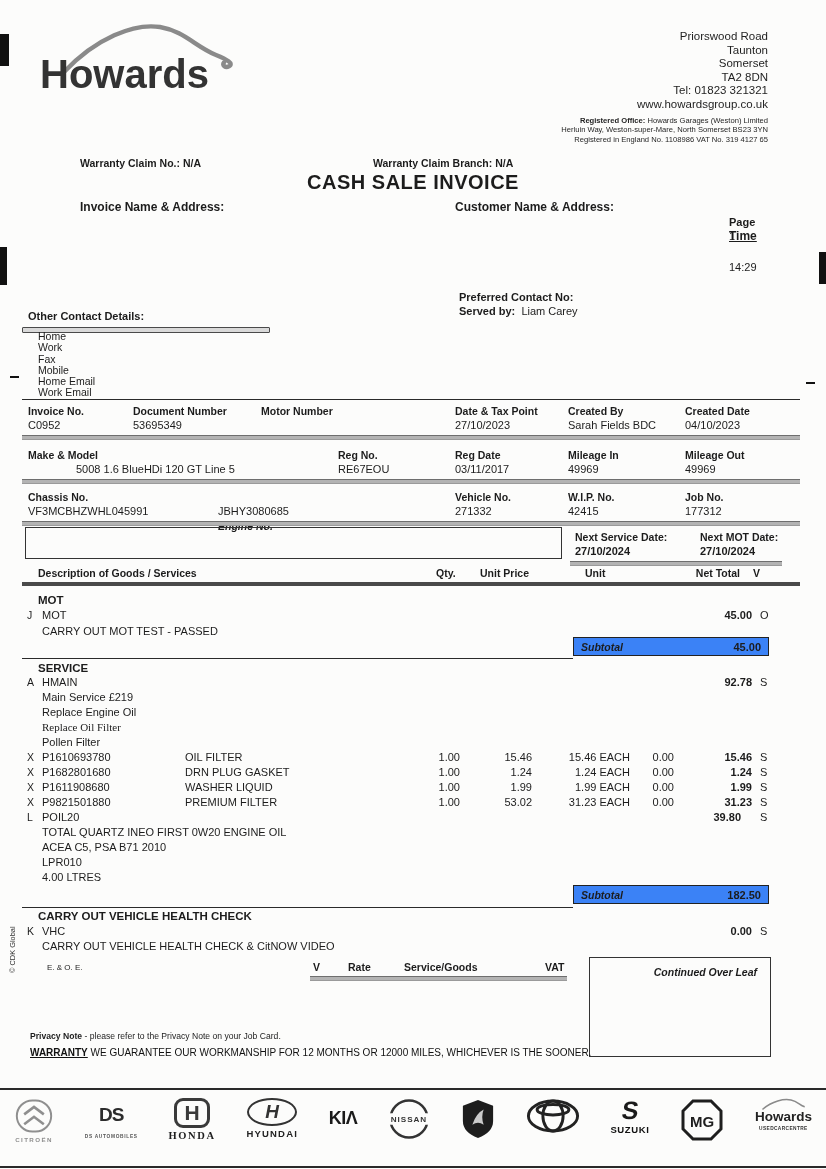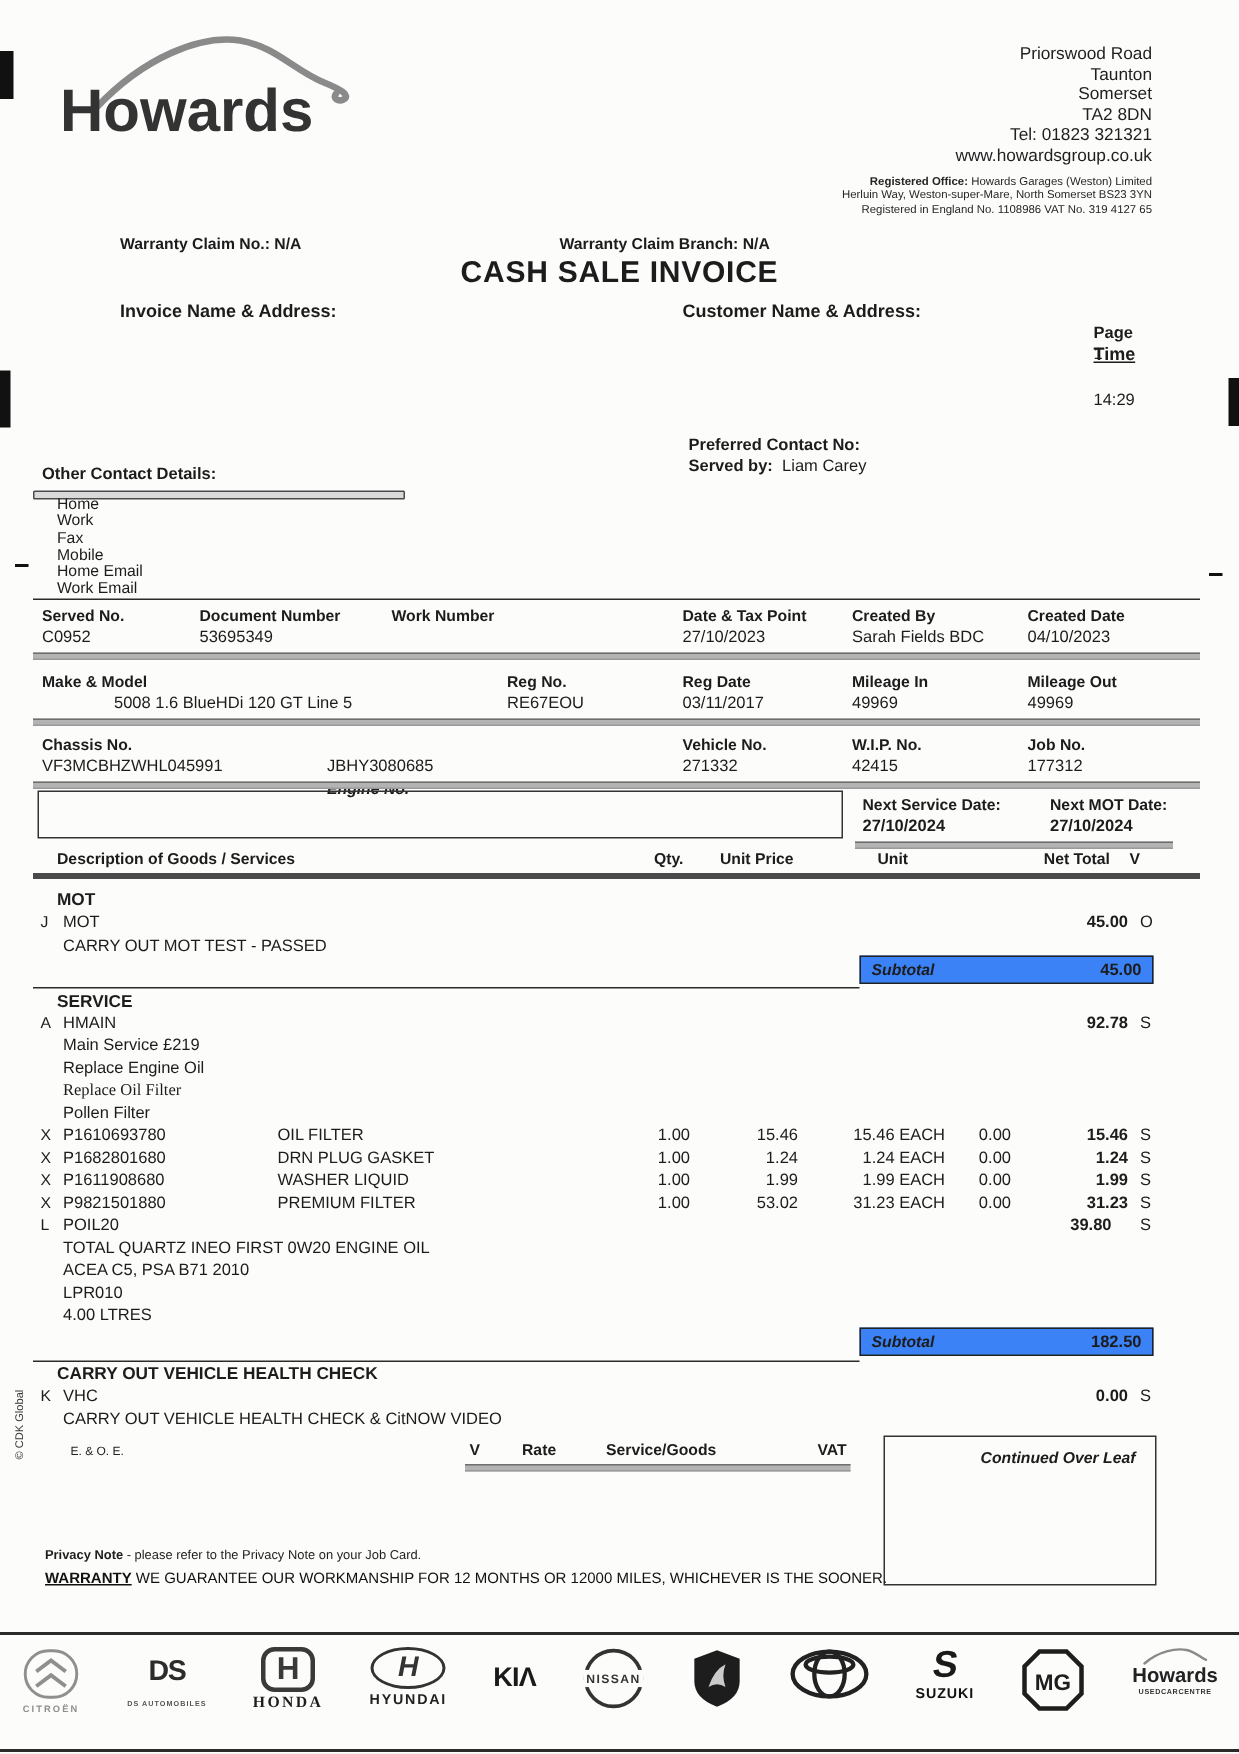--- a/index.html
+++ b/index.html
@@ -98,23 +98,23 @@
     <div>Home</div>
     <div>Work</div>
     <div>Fax</div>
     <div>Mobile</div>
     <div>Home Email</div>
     <div>Work Email</div>
   </div>
 
   <div class="hline" style="left:22px;top:399px;width:778px;"></div>
 
-  <div class="abs lbl" style="left:28px;top:405px;">Served No.</div>
+  <div class="abs lbl" style="left:28px;top:405px;">Invoice No.</div>
   <div class="abs lbl" style="left:133px;top:405px;">Document Number</div>
-  <div class="abs lbl" style="left:261px;top:405px;">Work Number</div>
+  <div class="abs lbl" style="left:261px;top:405px;">Motor Number</div>
   <div class="abs lbl" style="left:455px;top:405px;">Date &amp; Tax Point</div>
   <div class="abs lbl" style="left:568px;top:405px;">Created By</div>
   <div class="abs lbl" style="left:685px;top:405px;">Created Date</div>
   <div class="abs val" style="left:28px;top:419px;">C0952</div>
   <div class="abs val" style="left:133px;top:419px;">53695349</div>
   <div class="abs val" style="left:261px;top:419px;"></div>
   <div class="abs val" style="left:455px;top:419px;">27/10/2023</div>
   <div class="abs val" style="left:568px;top:419px;">Sarah Fields BDC</div>
   <div class="abs val" style="left:685px;top:419px;">04/10/2023</div>
 

